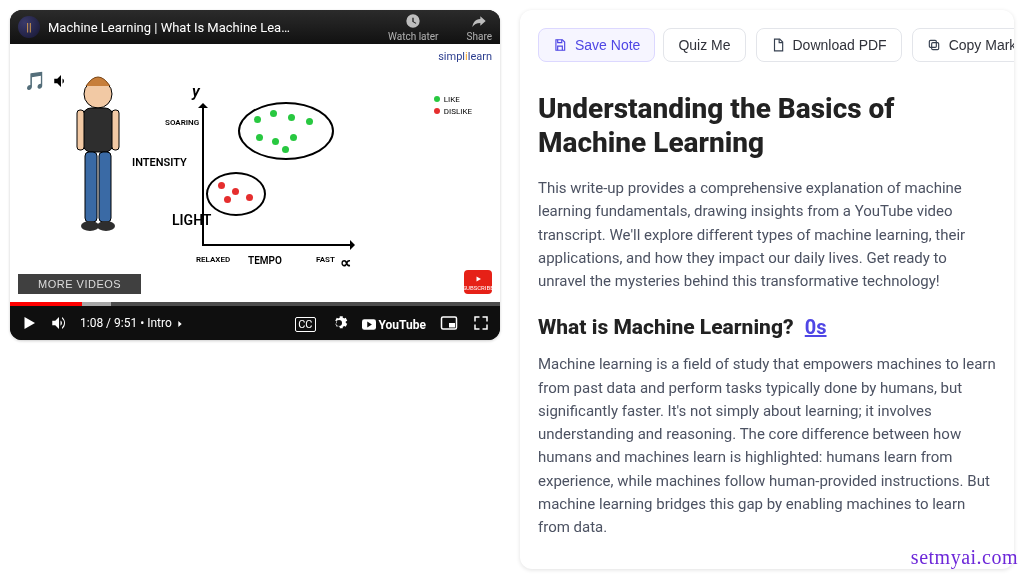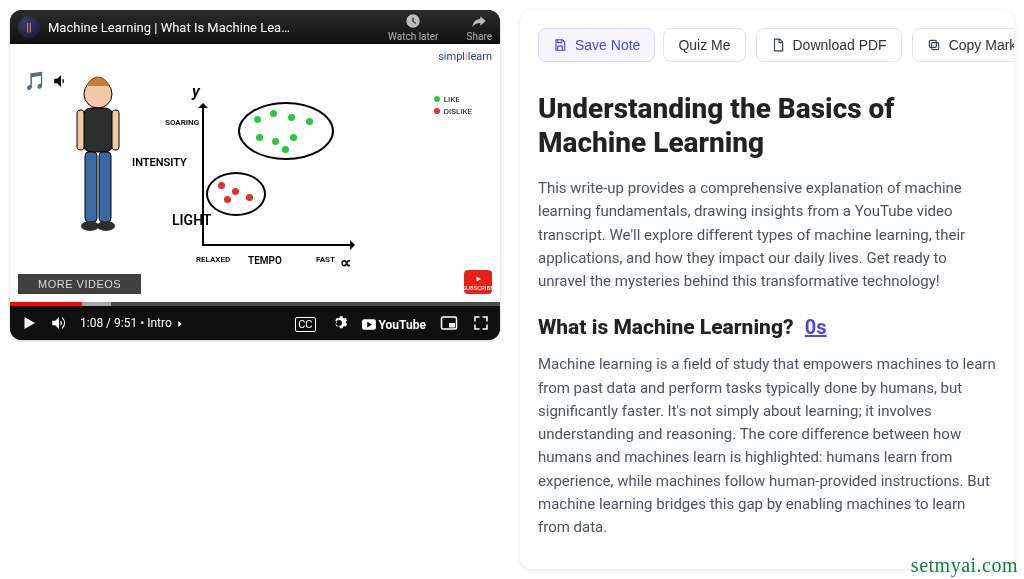--- a/index.html
+++ b/index.html
@@ -121,21 +121,21 @@
   .btn.primary svg{stroke:#4f46e5;}
   .btn-col{margin-left:auto;display:flex;flex-direction:row;gap:10px;align-items:flex-start;}
 
   h1{font-size:28px;font-weight:800;color:#222;line-height:1.2;margin:30px 0 18px;}
   p.lead{font-size:15px;color:#4c5262;line-height:1.55;margin-bottom:22px;}
   h2{font-size:21px;font-weight:800;color:#222;margin-bottom:14px;}
   h2 a{color:#4f46e5;font-weight:700;text-decoration:underline;margin-left:6px;font-size:20px;}
   p.body{font-size:15px;color:#4c5262;line-height:1.55;}
 
   .watermark{
-    position:absolute;right:6px;bottom:2px;font-size:20px;color:#15803d;
+    position:absolute;right:6px;bottom:10px;font-size:20px;color:#6d28d9;
     font-family:"Times New Roman",serif;letter-spacing:.5px;
   }
 </style>
 </head>
 <body>
 
 <div class="layout">
 
   <div class="player">
 

